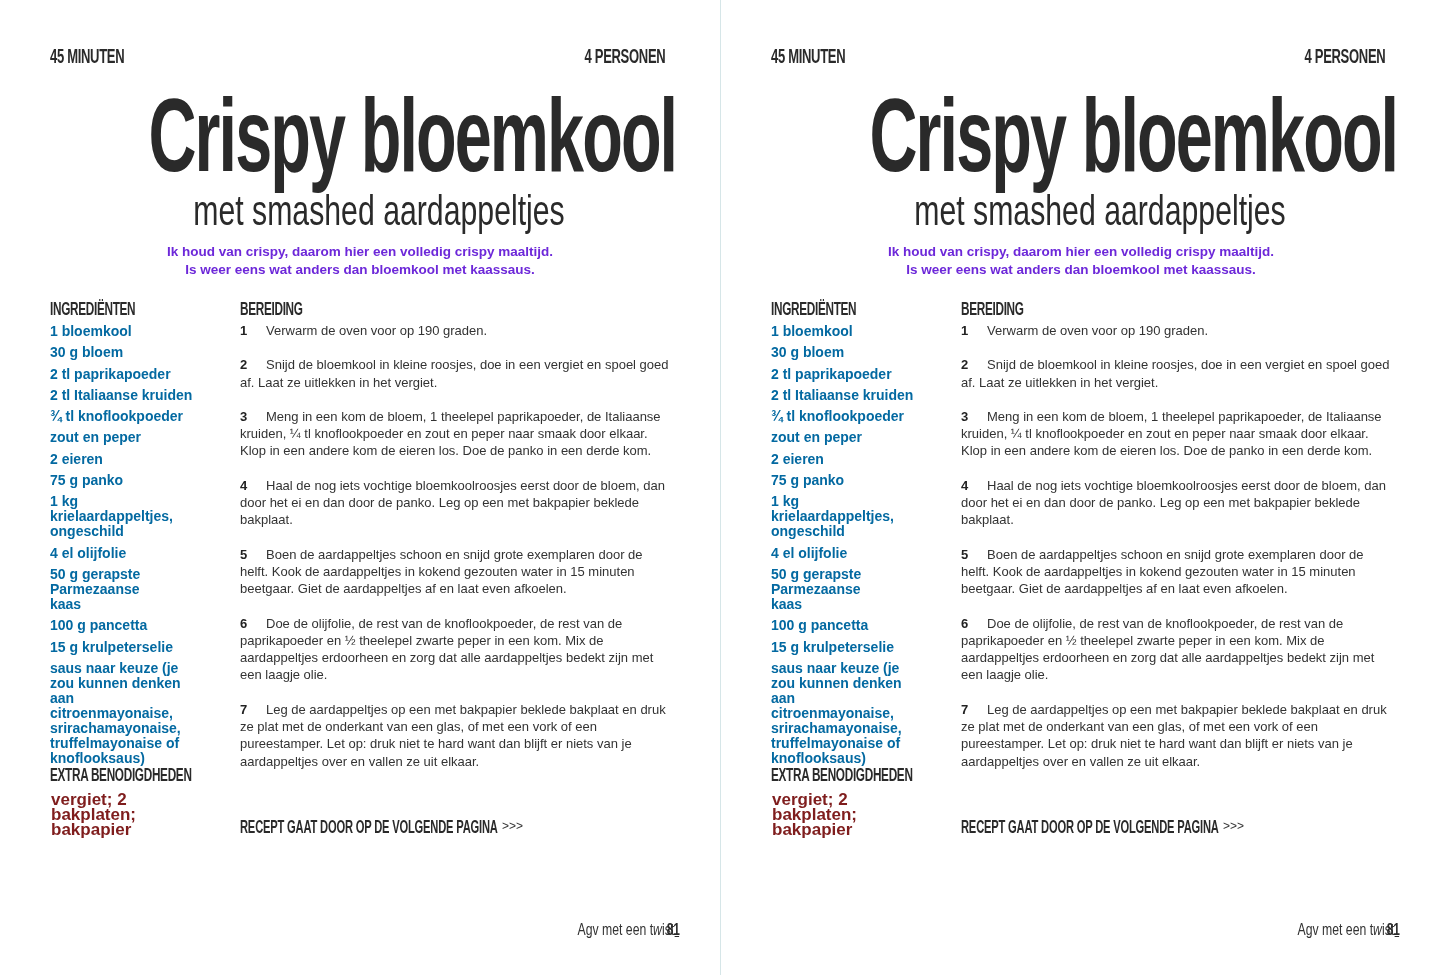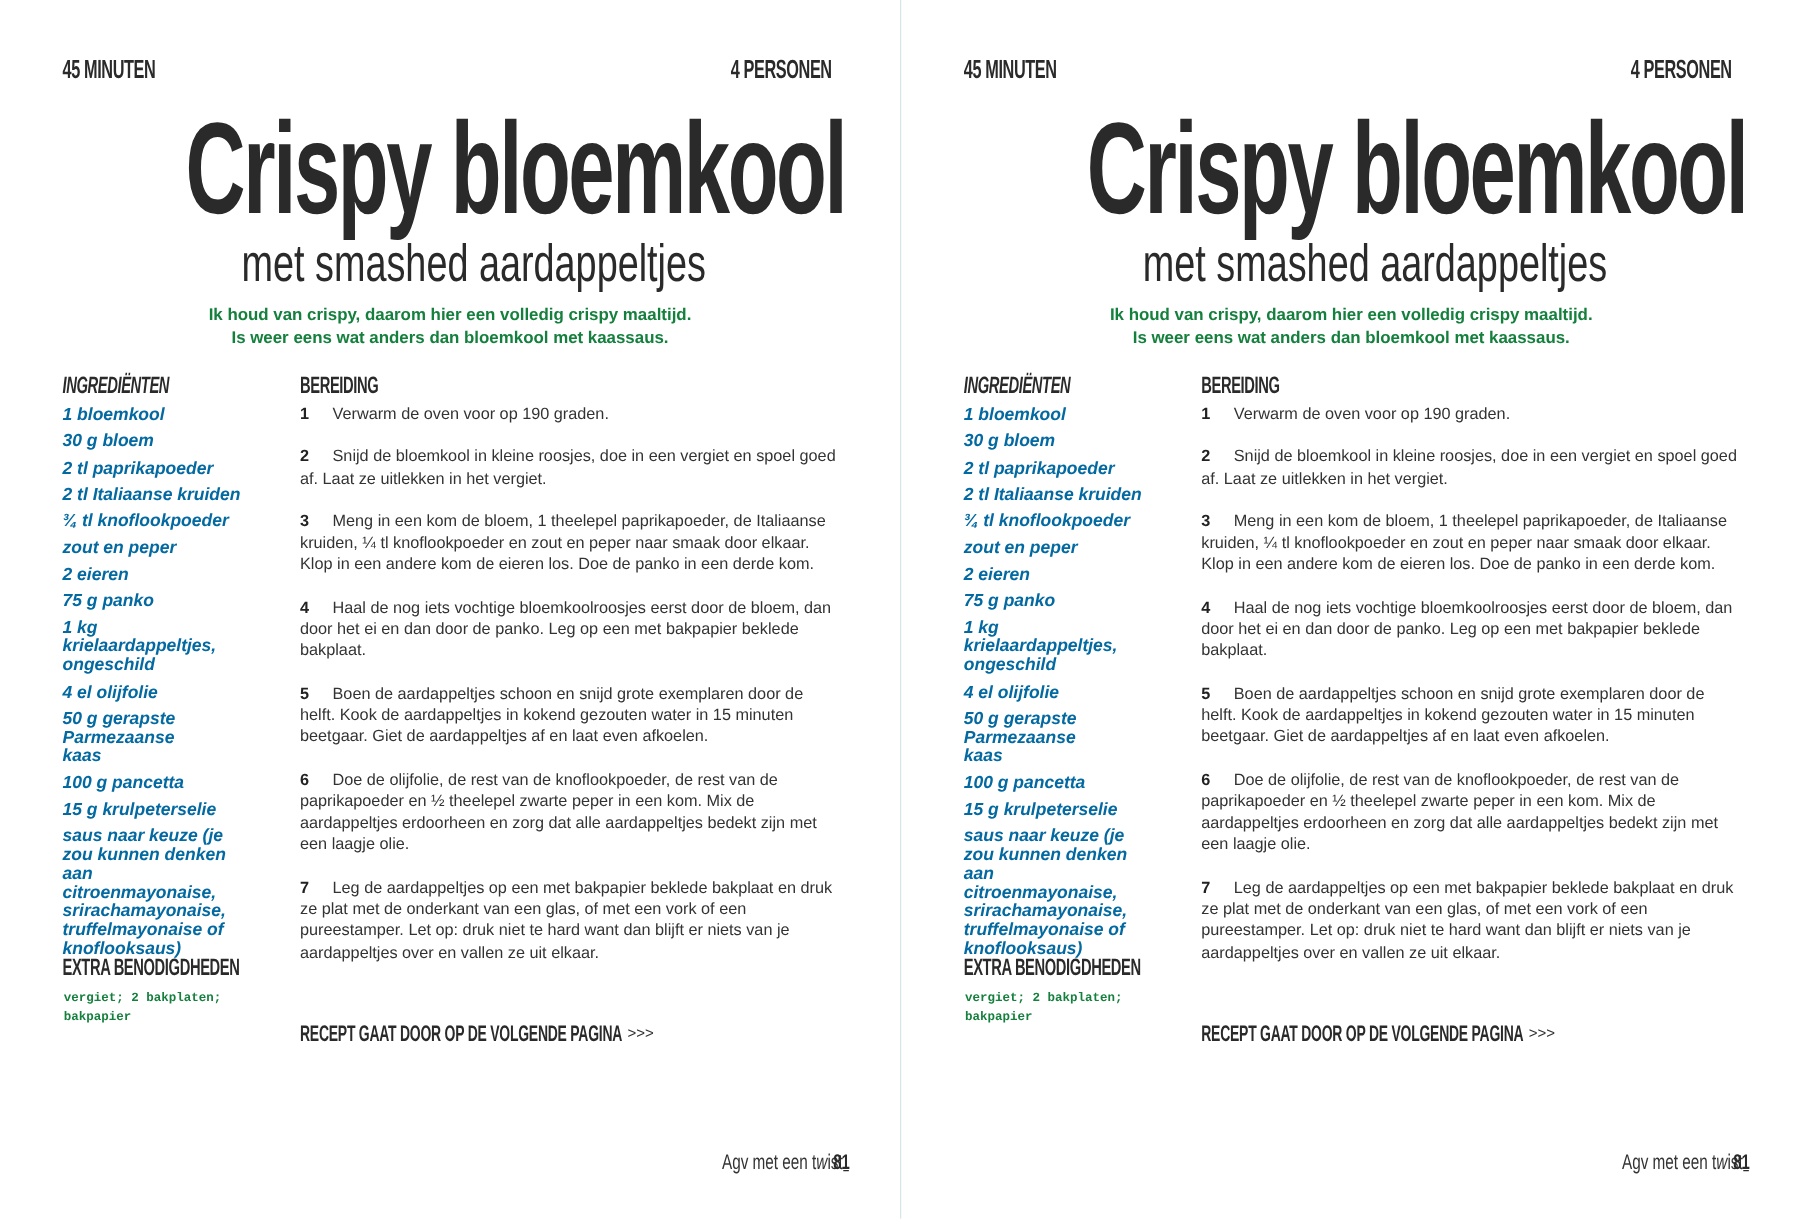--- a/index.html
+++ b/index.html
@@ -22,32 +22,32 @@
 
   .title { position: absolute; top: 80px; left: 0; width: 720px; text-align: right; }
   .title .cond { font-family: "Liberation Sans", sans-serif; font-weight: 700; font-size: 104px; line-height: 110px;
                  letter-spacing: -3px; transform: scaleX(0.64); transform-origin: center center; color: #2a2a2a; }
 
   .subtitle { position: absolute; top: 188px; left: 0; width: 720px; text-align: center; padding-left: 37px; }
   .subtitle .cond { font-family: "Liberation Sans", sans-serif; font-weight: 400; font-size: 42px; line-height: 46px;
                     transform: scaleX(0.72); transform-origin: center center; color: #2a2a2a; }
 
   .intro { position: absolute; top: 243px; left: 0; width: 720px; text-align: center;
-           font-size: 13.5px; font-weight: 700; line-height: 18px; color: #15803d; }
+           font-size: 13.5px; font-weight: 700; line-height: 18px; color: #6d28d9; }
 
   .section-head { font-family: "Liberation Sans", sans-serif; font-weight: 700; font-size: 19px; line-height: 22px;
                   color: #2a2a2a; letter-spacing: -0.5px; }
   .section-head .cond { transform: scaleX(0.62); }
 
-  .ingredients { position: absolute; left: 50px; top: 298px; width: 175px; font-style: italic; }
+  .ingredients { position: absolute; left: 50px; top: 298px; width: 175px; }
   .ingredients ul { list-style: none; margin-top: 4px; }
   .ingredients li { font-size: 14px; font-weight: 700; line-height: 15px; color: #0369a1; margin-bottom: 6.3px; }
 
   .extras { position: absolute; left: 50px; top: 764px; width: 175px; }
-  .extras p { font-size: 10px; font-weight: 700; line-height: 15px; margin-top: 6px; color: #15803d; padding-left: 1px; font-family: Liberation Mono, monospace; }
+  .extras p { font-size: 17px; font-weight: 700; line-height: 15px; margin-top: 6px; color: #7f1d1d; padding-left: 1px; }
 
   .steps { position: absolute; left: 240px; top: 298px; width: 430px; }
   .steps ol { list-style: none; margin-top: 2px; }
   .steps li { font-size: 13px; font-weight: 400; line-height: 17.3px; color: #333333; margin-bottom: 17px; }
   .steps li .num { font-weight: 700; color: #222222; display: inline-block; width: 26px; }
 
   .continue { position: absolute; left: 240px; top: 816px; white-space: nowrap; }
   .continue .cond { font-weight: 700; font-size: 18px; line-height: 22px; transform: scaleX(0.62); color: #2a2a2a; letter-spacing: -0.3px; }
   .continue .arrows { position: absolute; left: 262px; top: 3px; font-size: 12px; color: #333333; }
 

